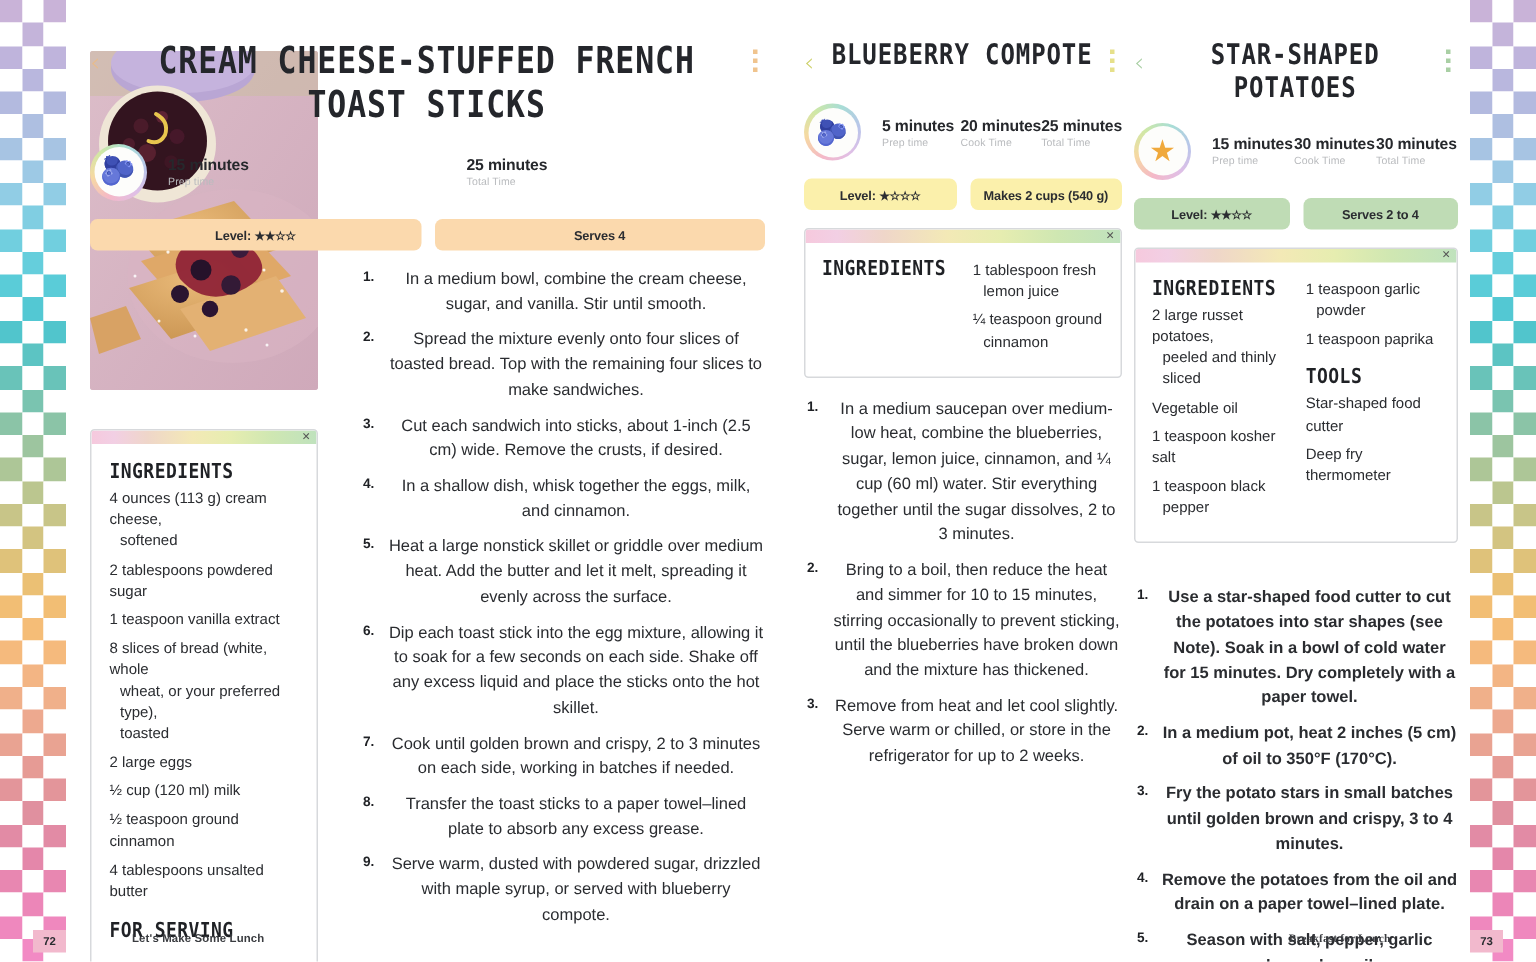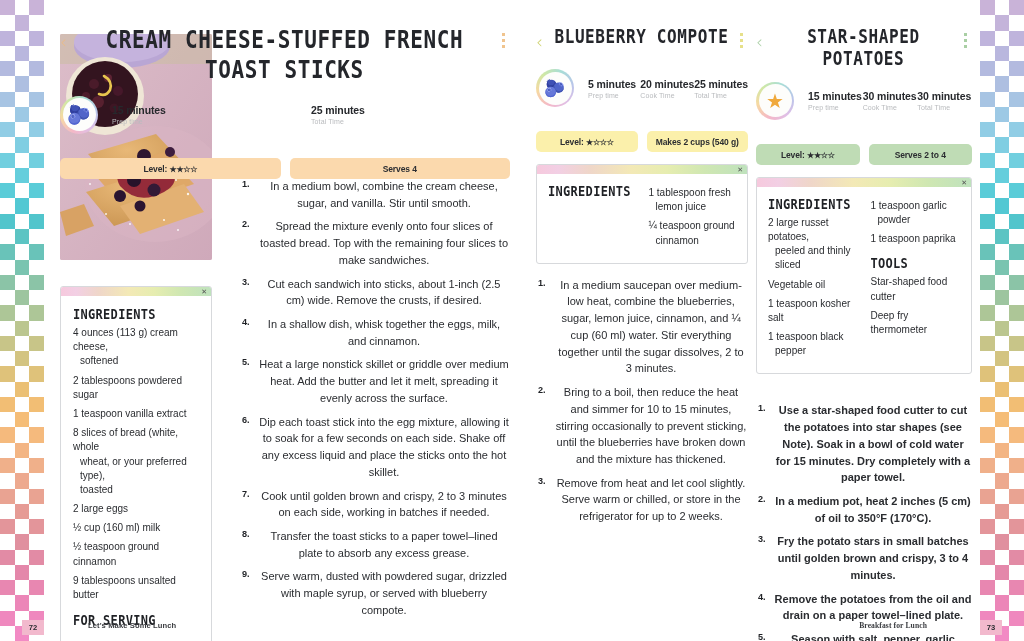--- a/index.html
+++ b/index.html
@@ -104,21 +104,21 @@
   .tcell .tnum {
     font-size: 10.5px; font-weight: 700; color: #26282c;
     letter-spacing: -0.1px; white-space: nowrap;
   }
   .tcell .tlab {
     font-size: 7px; color: #b9bbbe; margin-top: 2px;
     letter-spacing: 0.1px;
   }
 
   
-  .pills { display: flex; gap: 9px; margin-top: 24px; }
+  .pills { display: flex; gap: 9px; margin-top: 12px; }
   .pill {
     flex: 1 1 0; border-radius: 5px;
     text-align: center;
     font-size: 8.5px; font-weight: 700; color: #2b2d31;
     padding: 6px 2px 5px;
     letter-spacing: -0.1px;
   }
   .pill.orange { background: #fbd9ad; }
   .pill.yellow { background: #fbf0ab; }
   .pill.green  { background: #bfdcb5; }
@@ -751,23 +751,23 @@
         <span class="icard-x">✕</span>
       </div>
       <div class="icard-body">
         <div class="ih">INGREDIENTS</div>
         <ul class="ilist" id="ing-0">
             <li>4 ounces (113 g) cream cheese,<span class="cont">softened</span></li>
             <li>2 tablespoons powdered sugar</li>
             <li>1 teaspoon vanilla extract</li>
             <li>8 slices of bread (white, whole<span class="cont">wheat, or your preferred type),</span><span class="cont">toasted</span></li>
             <li>2 large eggs</li>
-            <li>½ cup (160 ml) milk</li>
+            <li>½ cup (120 ml) milk</li>
             <li>½ teaspoon ground cinnamon</li>
-            <li>9 tablespoons unsalted butter</li>
+            <li>4 tablespoons unsalted butter</li>
           </ul>
         <div class="ih sub">FOR SERVING</div>
       </div>
     </div>
 
     <div class="col col-mid">
       <div class="rh">
         <div class="rh-top">
           <div class="chev blue">‹</div>
           <div class="rtitle sm">BLUEBERRY COMPOTE</div>

